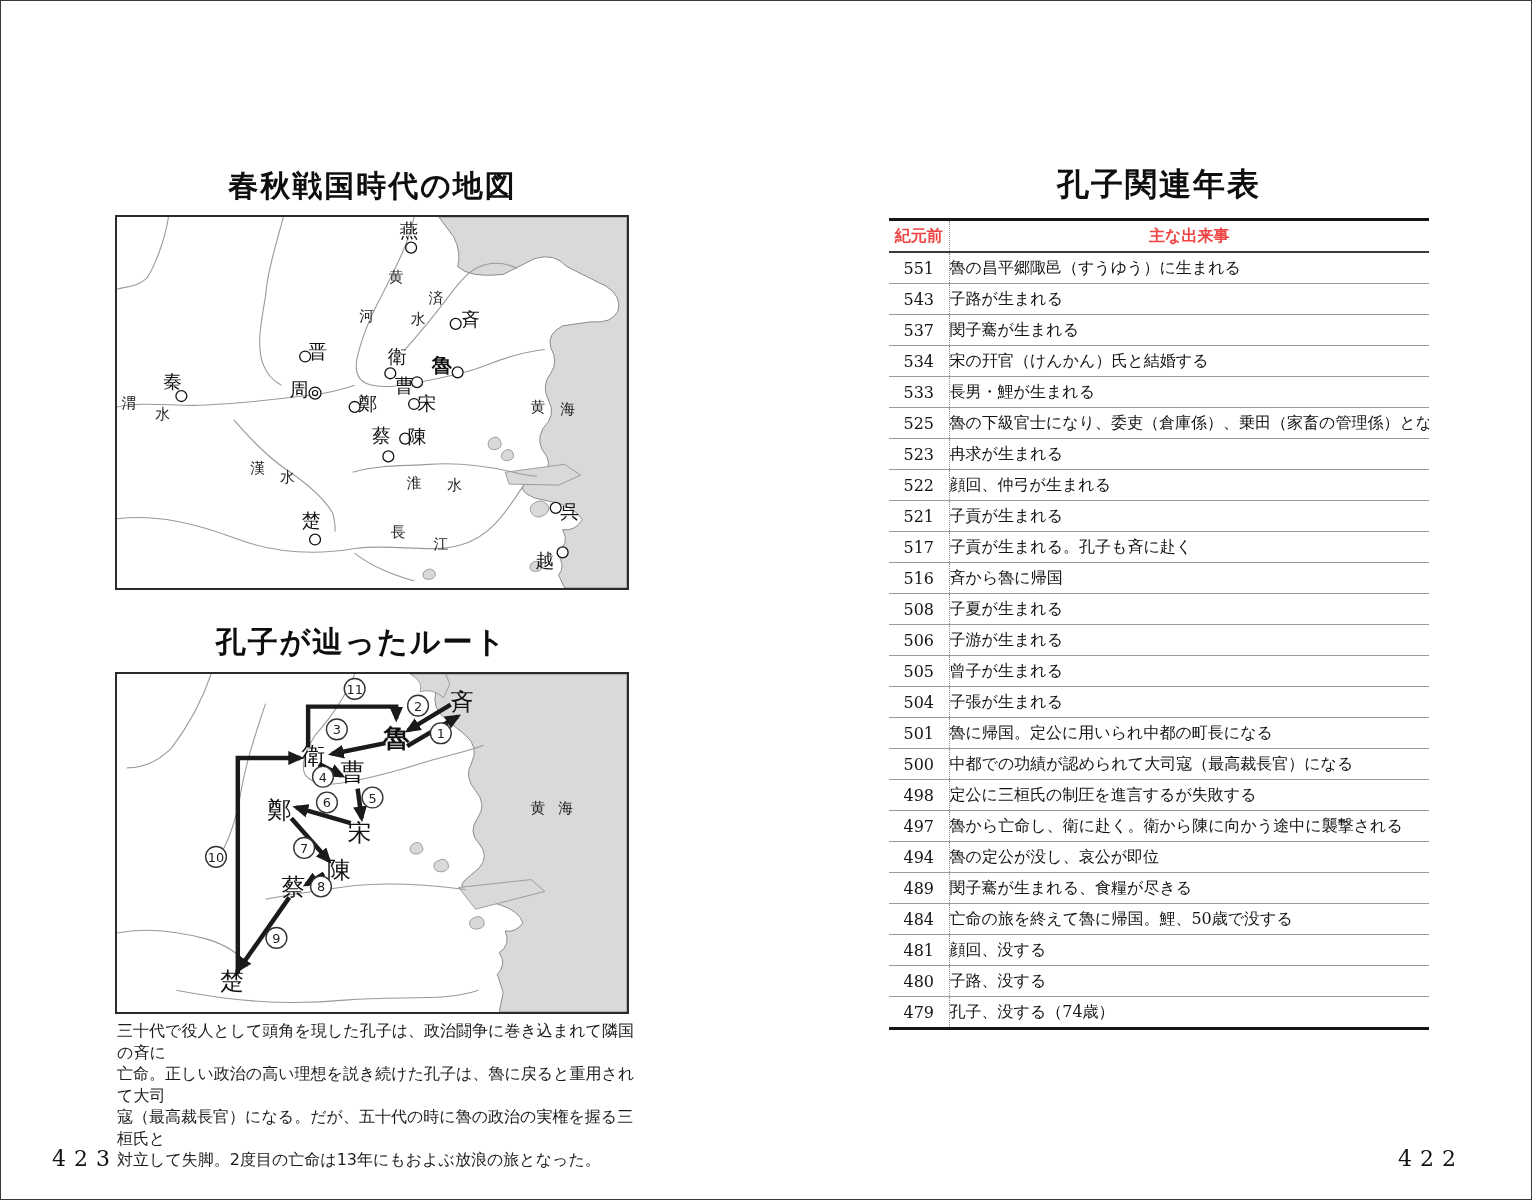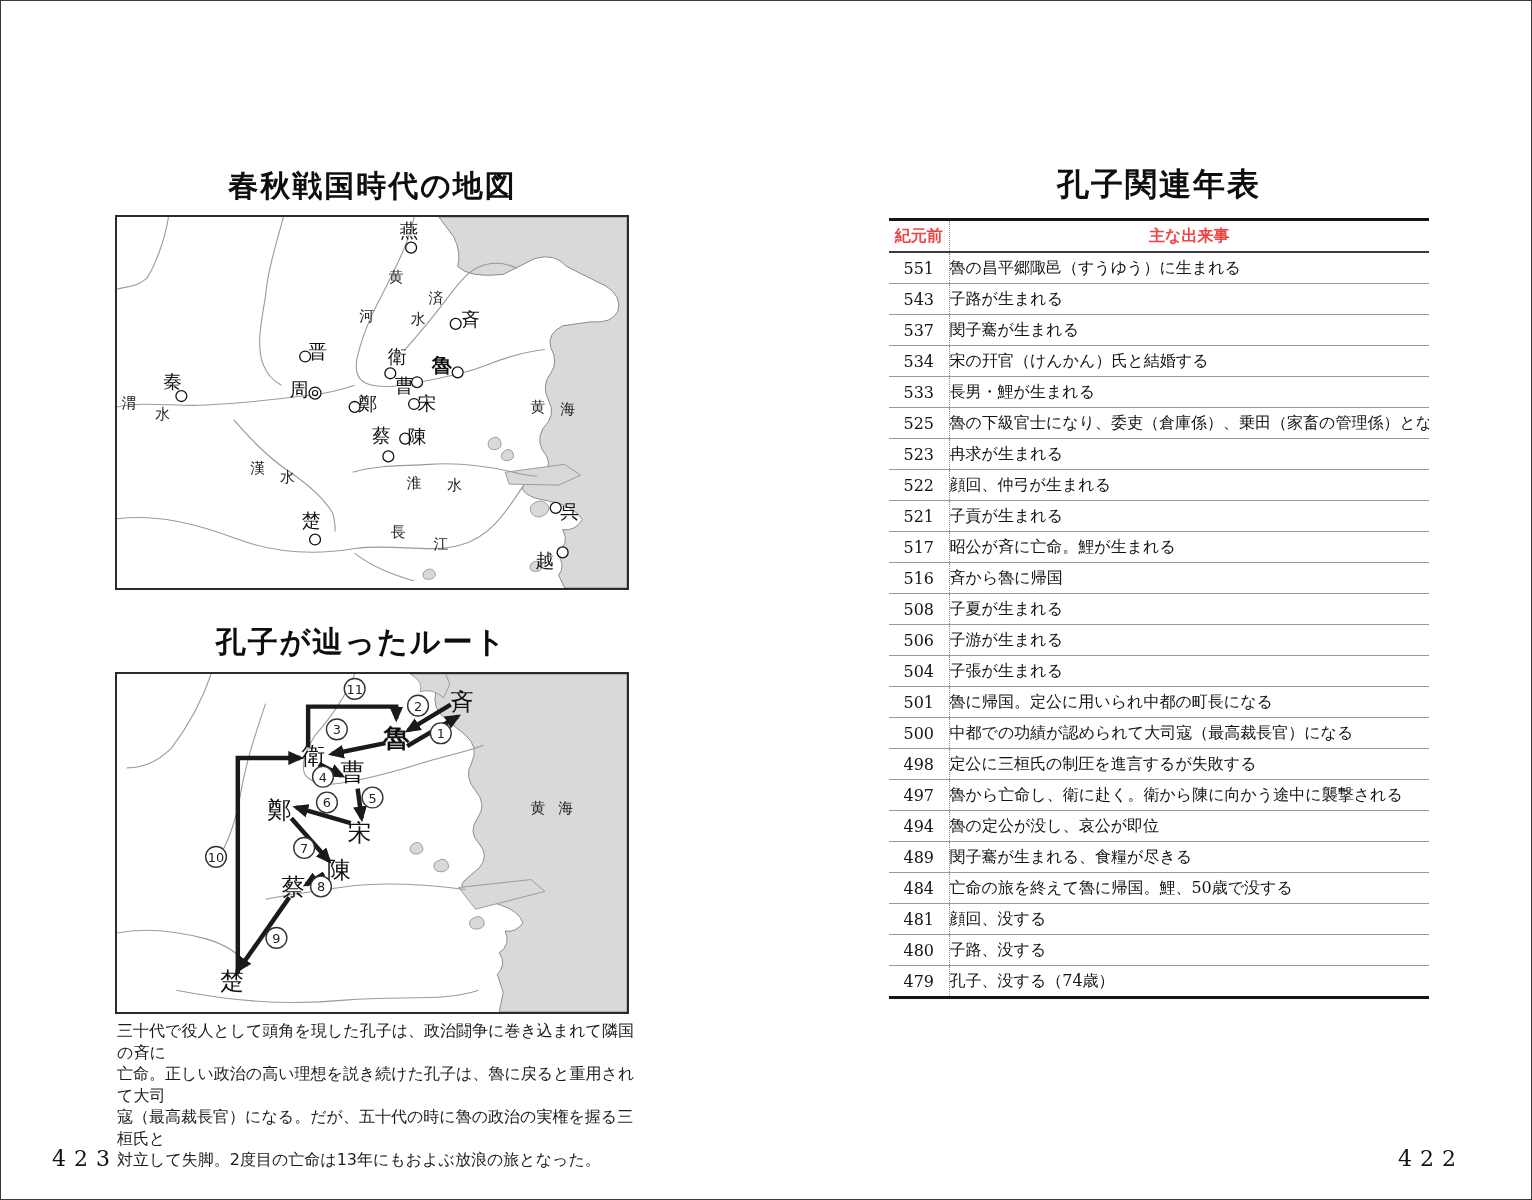--- a/index.html
+++ b/index.html
@@ -246,33 +246,37 @@
           <tr>
             <td class="year">522</td>
             <td class="event dotcol">顔回、仲弓が生まれる</td>
           </tr>
           <tr>
             <td class="year">521</td>
             <td class="event dotcol">子貢が生まれる</td>
           </tr>
           <tr>
             <td class="year">517</td>
-            <td class="event dotcol">昭公が斉に亡命。鯉が生まれる</td>
+            <td class="event dotcol">子貢が生まれる。孔子も斉に赴く</td>
           </tr>
           <tr>
             <td class="year">516</td>
             <td class="event dotcol">斉から魯に帰国</td>
           </tr>
           <tr>
             <td class="year">508</td>
             <td class="event dotcol">子夏が生まれる</td>
           </tr>
           <tr>
             <td class="year">506</td>
             <td class="event dotcol">子游が生まれる</td>
+          </tr>
+          <tr>
+            <td class="year">505</td>
+            <td class="event dotcol">曾子が生まれる</td>
           </tr>
           <tr>
             <td class="year">504</td>
             <td class="event dotcol">子張が生まれる</td>
           </tr>
           <tr>
             <td class="year">501</td>
             <td class="event dotcol">魯に帰国。定公に用いられ中都の町長になる</td>
           </tr>
           <tr>

